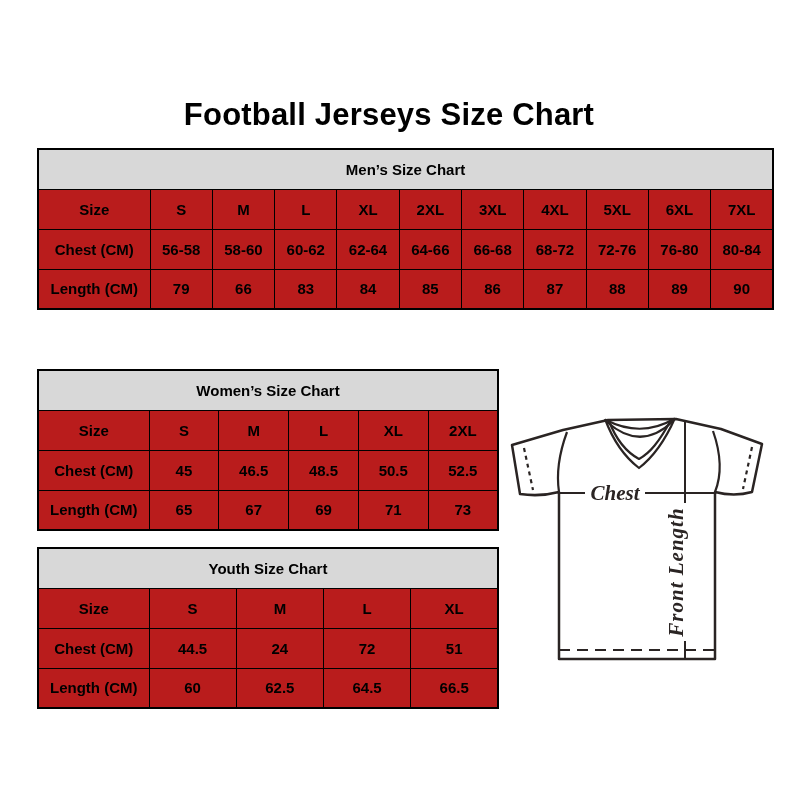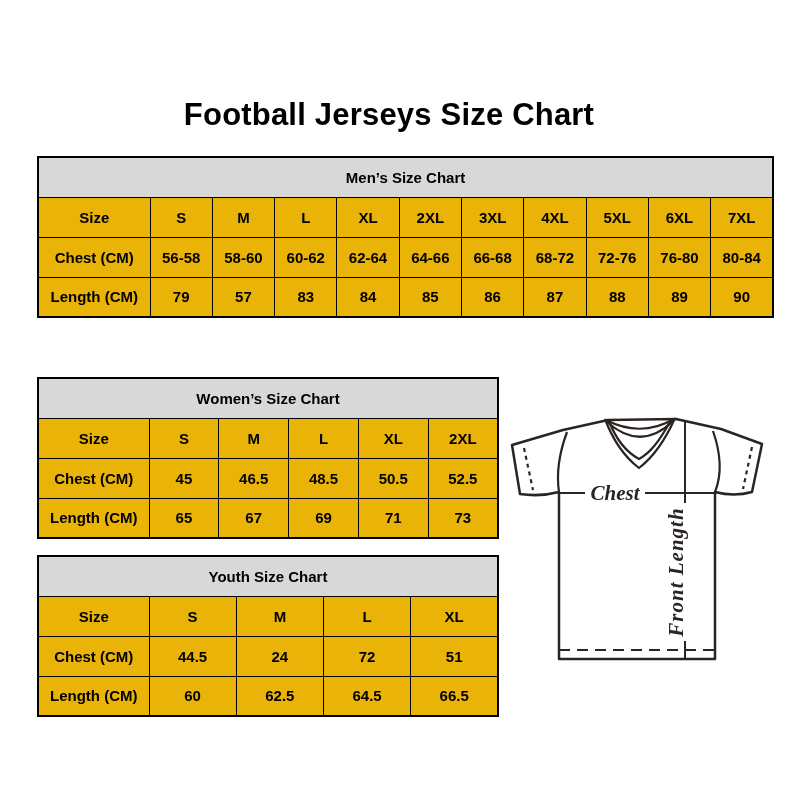--- a/index.html
+++ b/index.html
@@ -6,21 +6,21 @@
   body{
     width:800px;height:800px;background:#ffffff;position:relative;overflow:hidden;
     font-family:"Liberation Sans", sans-serif;color:#000;
   }
   .page-title{
     position:absolute;left:0;top:97px;width:778px;text-align:center;
     font-size:31px;font-weight:bold;letter-spacing:0.2px;
   }
   table.size-table{
     position:absolute;border-collapse:collapse;table-layout:fixed;
-    border:2px solid #000;background:#eab308;margin-top:8px;
+    border:2px solid #000;background:#b91c1c;
   }
   table.size-table td{
     border:1px solid #000;text-align:center;vertical-align:middle;
     font-weight:bold;font-size:15px;padding:0;overflow:hidden;white-space:nowrap;
   }
   table.size-table tr{height:40px;}
   td.band{
     background:#d8d8d8;font-size:17px;
   }
   #mens-table{left:37px;top:148px;width:735px;}
@@ -79,21 +79,21 @@
         <td>64-66</td>
         <td>66-68</td>
         <td>68-72</td>
         <td>72-76</td>
         <td>76-80</td>
         <td>80-84</td>
       </tr>
       <tr>
         <td>Length (CM)</td>
         <td>79</td>
-        <td>57</td>
+        <td>66</td>
         <td>83</td>
         <td>84</td>
         <td>85</td>
         <td>86</td>
         <td>87</td>
         <td>88</td>
         <td>89</td>
         <td>90</td>
       </tr>
     </tbody>

